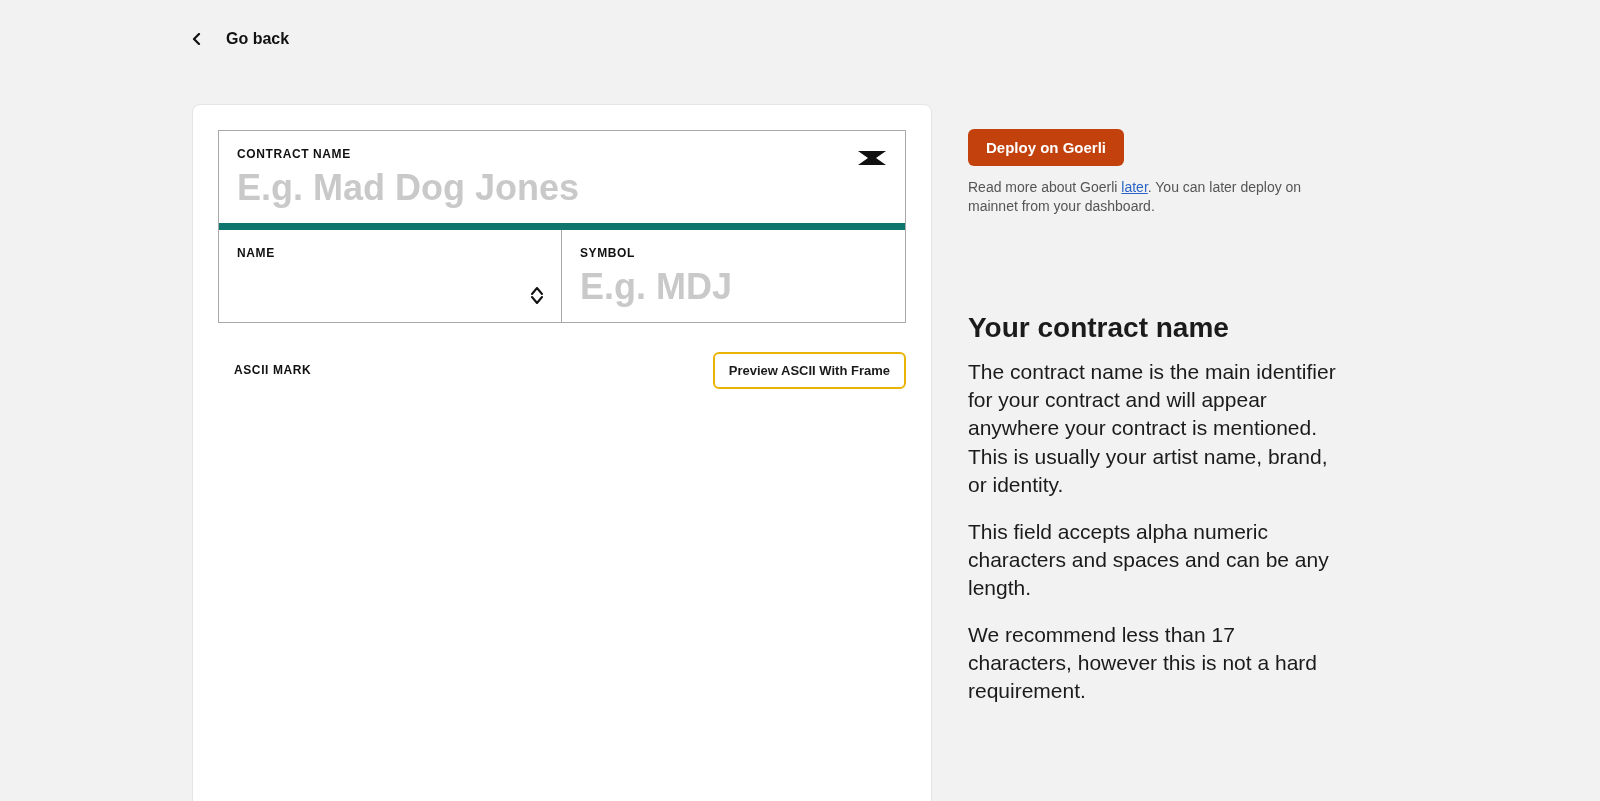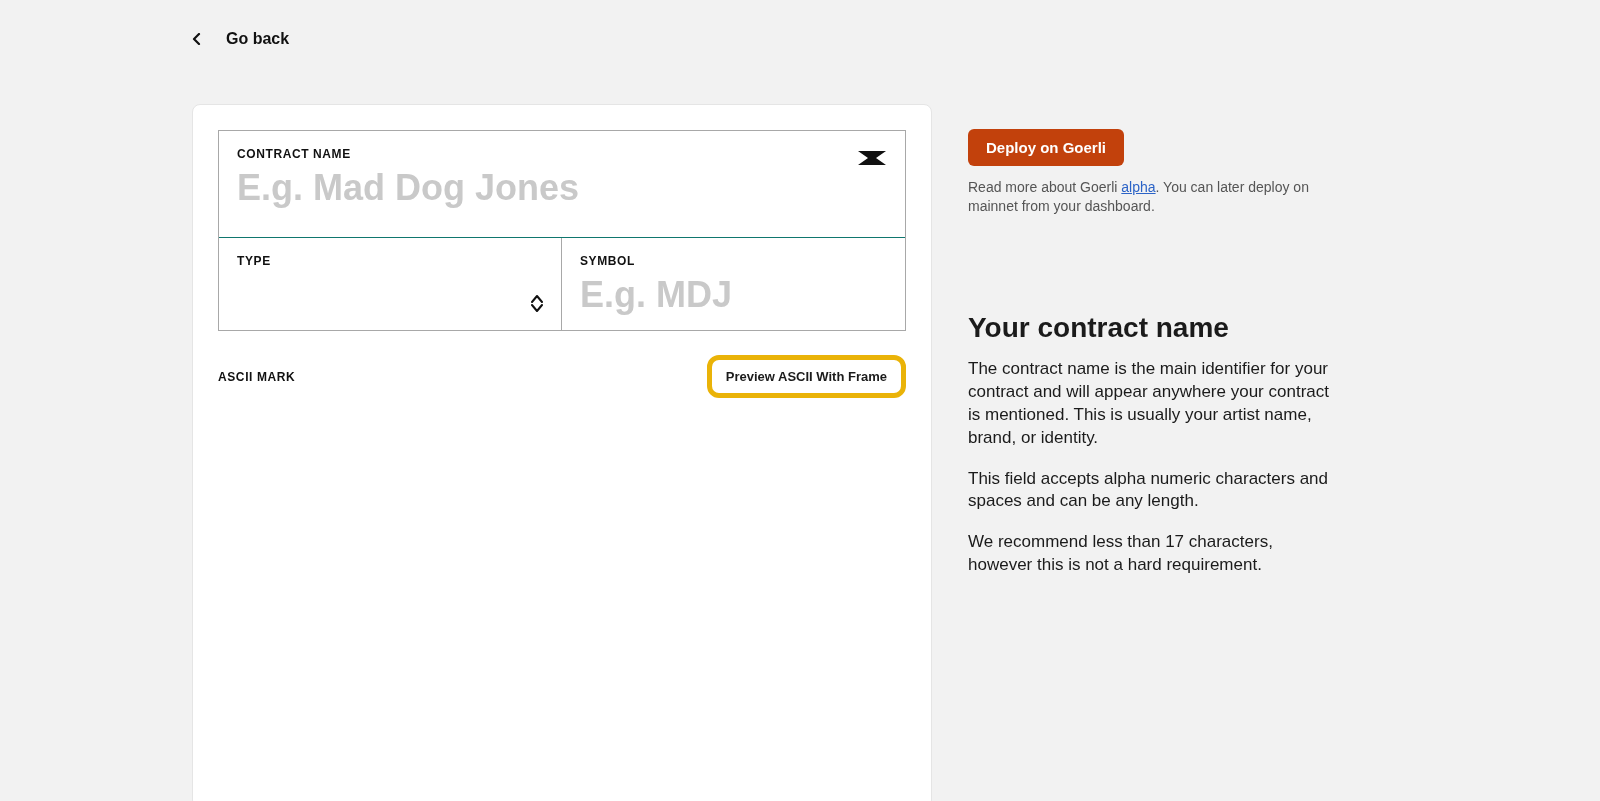--- a/index.html
+++ b/index.html
@@ -38,22 +38,22 @@
     border-radius: 8px;
     padding: 25px;
     min-height: 704px;
   }
   .form-table {
     border: 1px solid #a8a8a8;
     width: 100%;
   }
   .row1 {
     position: relative;
-    padding: 16px 18px 28px 18px;
-    border-bottom: 1px solid #0f766e;
+    padding: 16px 18px 14px 18px;
+    border-bottom: 7px solid #0f766e;
   }
   .field-label {
     font-size: 12px;
     font-weight: 700;
     letter-spacing: 0.6px;
     color: #111;
     margin-bottom: 6px;
   }
   .big-input {
     width: 100%;
@@ -101,26 +101,26 @@
   }
   .sort-arrows svg { display: block; }
   .ascii-row {
     display: flex;
     justify-content: space-between;
     align-items: center;
     padding: 24px 0 0 0;
   }
   .preview-btn {
     background: #fff;
-    border: 5px solid #eab308;
+    border: 2px solid #eab308;
     color: #1b1b1b;
     font-size: 13px;
     font-weight: 600;
     padding: 9px 14px;
-    border-radius: 12px;
+    border-radius: 6px;
     cursor: pointer;
   }
   .side {
     width: 420px;
     margin-left: 36px;
     padding-top: 25px;
   }
   .deploy-btn {
     background: #c2410c;
     color: #fff;
@@ -143,21 +143,21 @@
     text-decoration: underline;
   }
   .side h2 {
     font-size: 28px;
     font-weight: 800;
     color: #1b1b1b;
     margin-top: 96px;
     margin-bottom: 14px;
   }
   .side p.body {
-    font-size: 17px;
+    font-size: 21px;
     color: #1b1b1b;
     line-height: 1.35;
     margin-bottom: 18px;
     max-width: 370px;
   }
 </style>
 </head>
 <body>
 
 <div class="page">
@@ -181,47 +181,47 @@
           <input class="big-input" type="text" placeholder="E.g. Mad Dog Jones" style="">
           <span class="row1-icon">
             <svg width="30" height="18" viewBox="0 0 30 18">
               <path d="M1 2 L29 2 L19 9 L29 16 L1 16 L11 9 Z" fill="#111"></path>
             </svg>
           </span>
         </div>
 
         <div class="row2">
           <div class="cell-type">
-            <div class="field-label">TYPE</div>
+            <div class="field-label">NAME</div>
             <span class="sort-arrows">
               <svg width="12" height="8" viewBox="0 0 12 8">
                   <path d="M1 7 L6 1 L11 7" stroke="#111" stroke-width="2" fill="none" stroke-linecap="round" stroke-linejoin="round"></path>
                 </svg>
               <svg width="12" height="8" viewBox="0 0 12 8">
                   <path d="M1 1 L6 7 L11 1" stroke="#111" stroke-width="2" fill="none" stroke-linecap="round" stroke-linejoin="round"></path>
                 </svg>
             </span>
           </div>
           <div class="cell-symbol">
             <div class="field-label">SYMBOL</div>
             <input class="big-input" type="text" placeholder="E.g. MDJ" style="">
           </div>
         </div>
       </div>
 
       <div class="ascii-row">
-        <div class="field-label" style="margin:0">ASCII MARK</div>
+        <div class="field-label" style="margin:16px">ASCII MARK</div>
         <button class="preview-btn">Preview ASCII With Frame</button>
       </div>
     </div>
 
     <div class="side">
       <button class="deploy-btn">Deploy on Goerli</button>
       <p class="deploy-note">
-        <span>Read more about Goerli </span><a href="#">alpha</a><span>. You can later deploy on mainnet from your dashboard.</span>
+        <span>Read more about Goerli </span><a href="#">later</a><span>. You can later deploy on mainnet from your dashboard.</span>
       </p>
 
       <h2>Your contract name</h2>
       <p class="body">The contract name is the main identifier for your contract and will appear anywhere your contract is mentioned. This is usually your artist name, brand, or identity.</p>
       <p class="body">This field accepts alpha numeric characters and spaces and can be any length.</p>
       <p class="body">We recommend less than 17 characters, however this is not a hard requirement.</p>
     </div>
 
   </div>
 </div>

